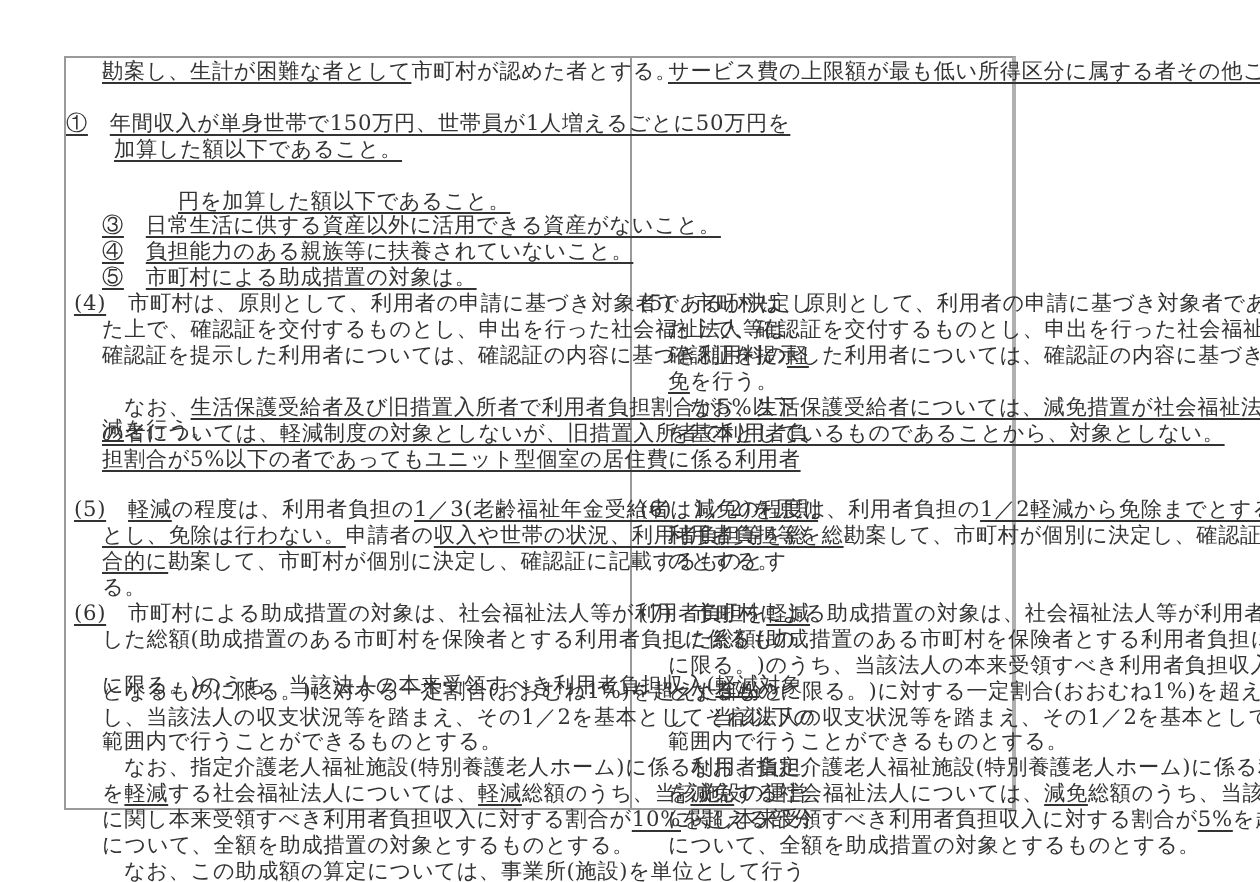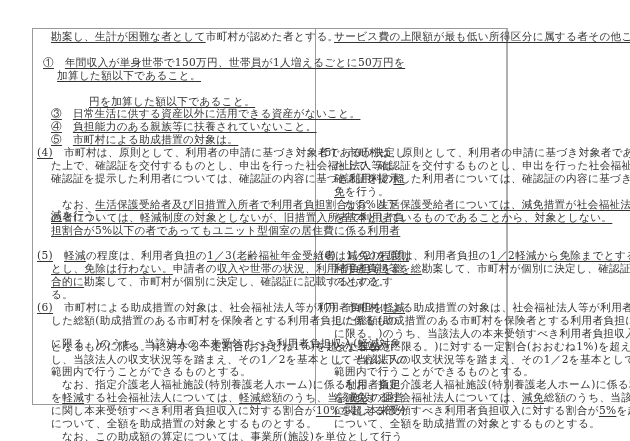--- a/index.html
+++ b/index.html
@@ -14,21 +14,21 @@
   .ln { position: absolute; font-size: 10.6px; line-height: 13px; white-space: nowrap; letter-spacing: 0.35px; color: #333; }
   .u { text-decoration: underline; text-underline-offset: 2px; text-decoration-thickness: 1px; }
 </style>
 </head>
 <body>
 
 <div class="table">
   <div class="divider"></div>
   <div class="col left" id="col-left">
       <div class="ln" style="left: 18px; top: 1px;"><span class="u">勘案し、生計が困難な者として</span><span>市町村が認めた者とする。</span></div>
-      <div class="ln" style="left: 10px; top: 27px;"><span class="u">①</span><span>　</span><span class="u">年間収入が単身世帯で150万円、世帯員が1人増えるごとに50万円を</span></div>
+      <div class="ln" style="left: 0; top: 27px;"><span class="u">①</span><span>　</span><span class="u">年間収入が単身世帯で150万円、世帯員が1人増えるごとに50万円を</span></div>
       <div class="ln" style="left: 24px; top: 40px;"><span class="u">加算した額以下であること。</span></div>
       <div class="ln" style="left: 24px; top: 66px; margin-left: 32px;"><span class="u">円を加算した額以下であること。</span></div>
       <div class="ln" style="left: 18px; top: 78px;"><span class="u">③</span><span>　</span><span class="u">日常生活に供する資産以外に活用できる資産がないこと。</span></div>
       <div class="ln" style="left: 18px; top: 91px;"><span class="u">④</span><span>　</span><span class="u">負担能力のある親族等に扶養されていないこと。</span></div>
       <div class="ln" style="left: 18px; top: 104px;"><span class="u">⑤</span><span>　</span><span class="u">市町村による助成措置の対象は。</span></div>
       <div class="ln" style="left: 4px; top: 117px;"><span class="u">(4)</span><span>　市町村は、原則として、利用者の申請に基づき対象者であるか決定し</span></div>
       <div class="ln" style="left: 18px; top: 130px;"><span>た上で、確認証を交付するものとし、申出を行った社会福祉法人等は、</span></div>
       <div class="ln" style="left: 18px; top: 143px;"><span>確認証を提示した利用者については、確認証の内容に基づき利用料の</span><span class="u">軽</span></div>
       <div class="ln" style="left: 18px; top: 156px; margin-top: 24px;"><span class="u">減</span><span>を行う。</span></div>
       <div class="ln" style="left: 18px; top: 169px;"><span>　なお、</span><span class="u">生活保護受給者及び旧措置入所者で利用者負担割合が5%以下</span></div>

